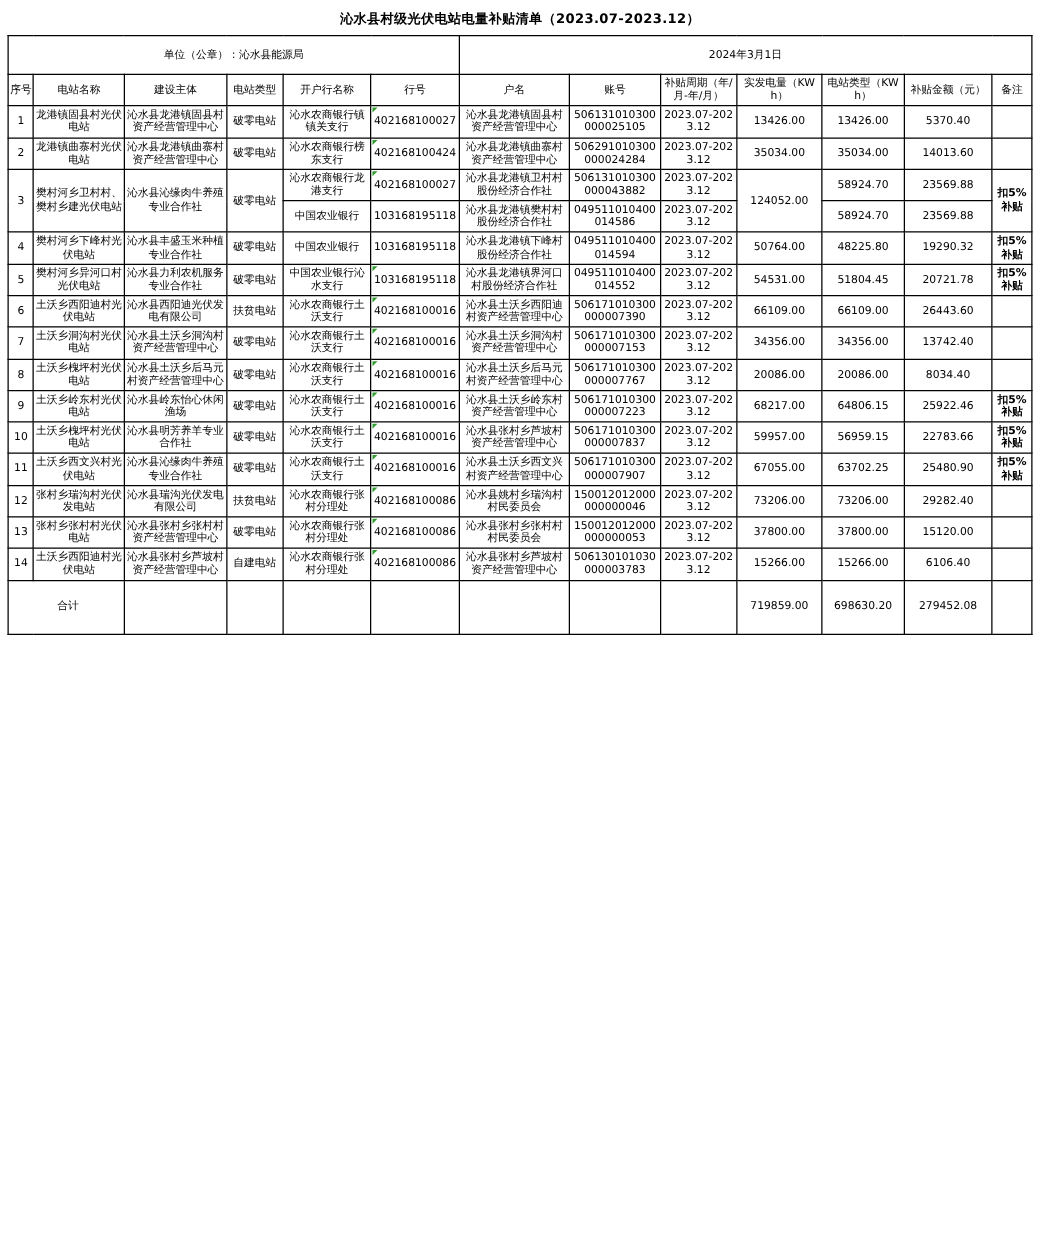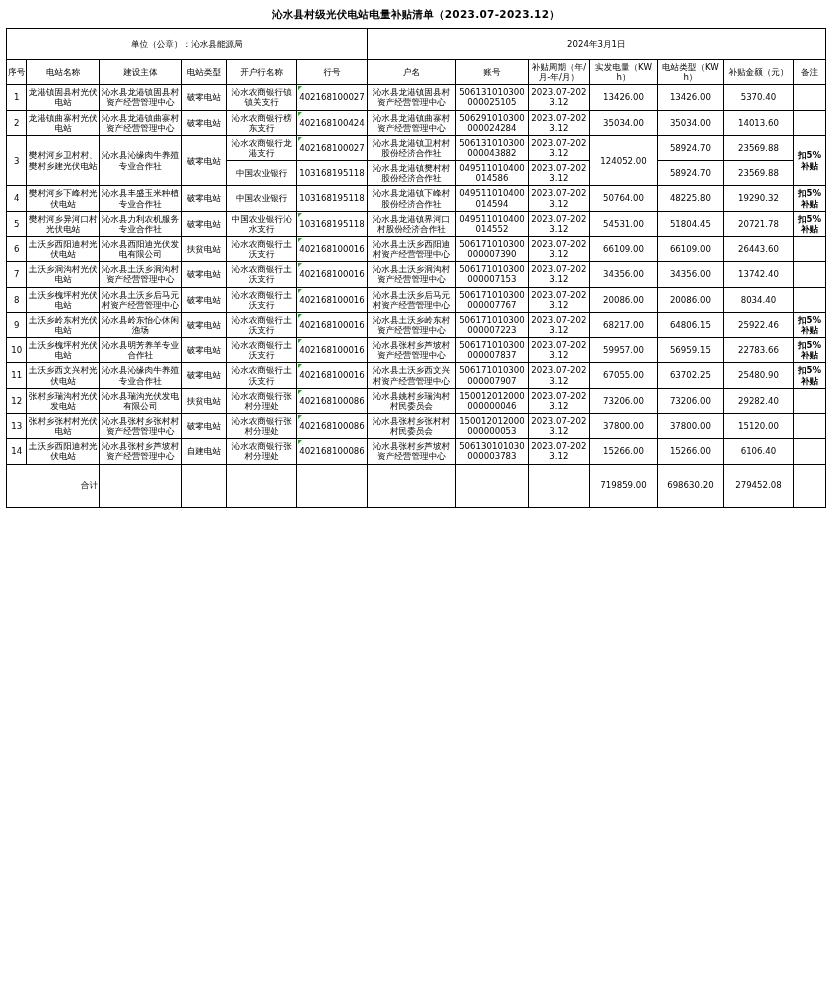--- a/index.html
+++ b/index.html
@@ -340,21 +340,21 @@
         <td>沁水县张村乡芦坡村资产经营管理中心</td>
         <td>506130101030000003783</td>
         <td>2023.07-2023.12</td>
         <td class="num">15266.00</td>
         <td class="num">15266.00</td>
         <td class="num">6106.40</td>
         <td class="remark"></td>
       </tr>
 
       <tr class="total-row">
-        <td colspan="2" class="total-label" style="text-align:right;padding-left:4px;">合计</td>
+        <td colspan="2" class="total-label" style="text-align:center;padding-left:4px;">合计</td>
         <td></td>
           <td></td>
           <td></td>
           <td></td>
           <td></td>
           <td></td>
           <td></td>
         <td class="num">719859.00</td>
         <td class="num">698630.20</td>
         <td class="num">279452.08</td>

